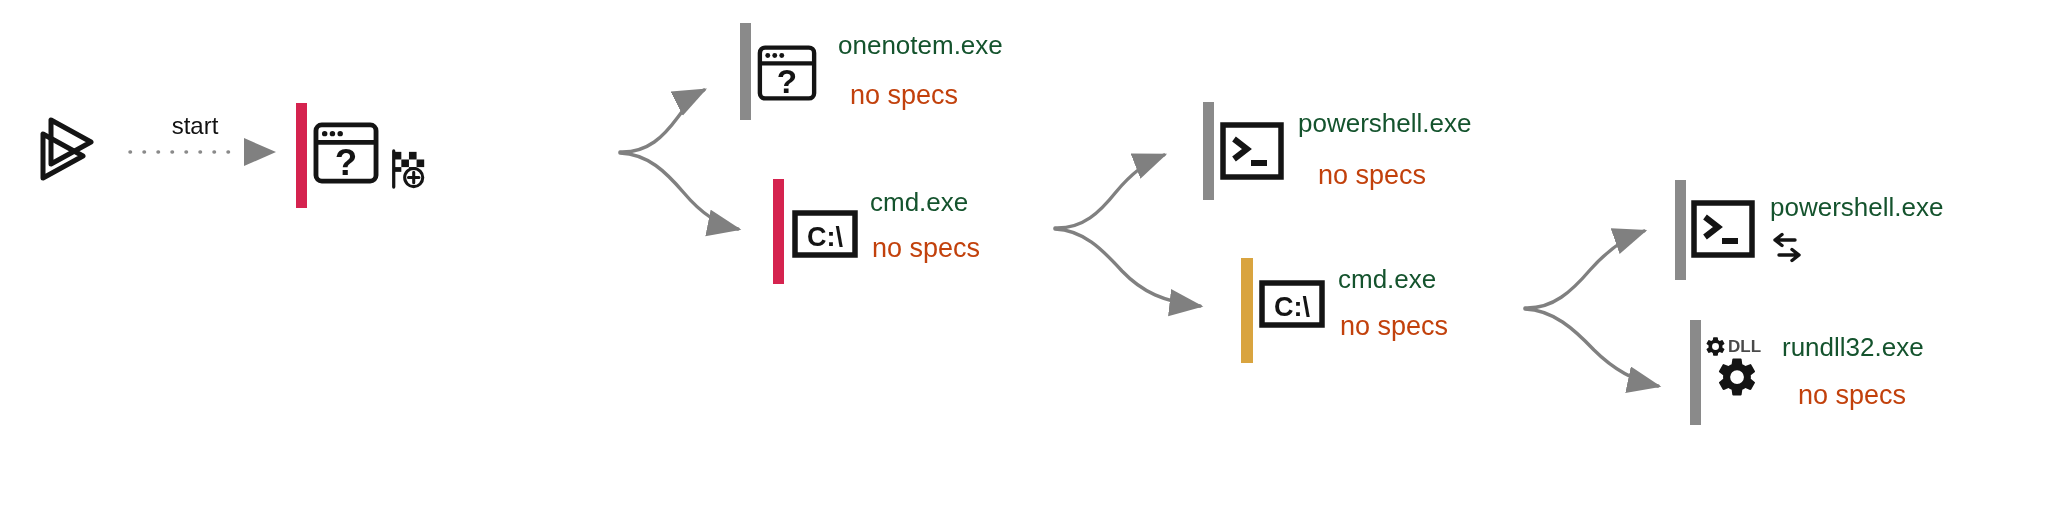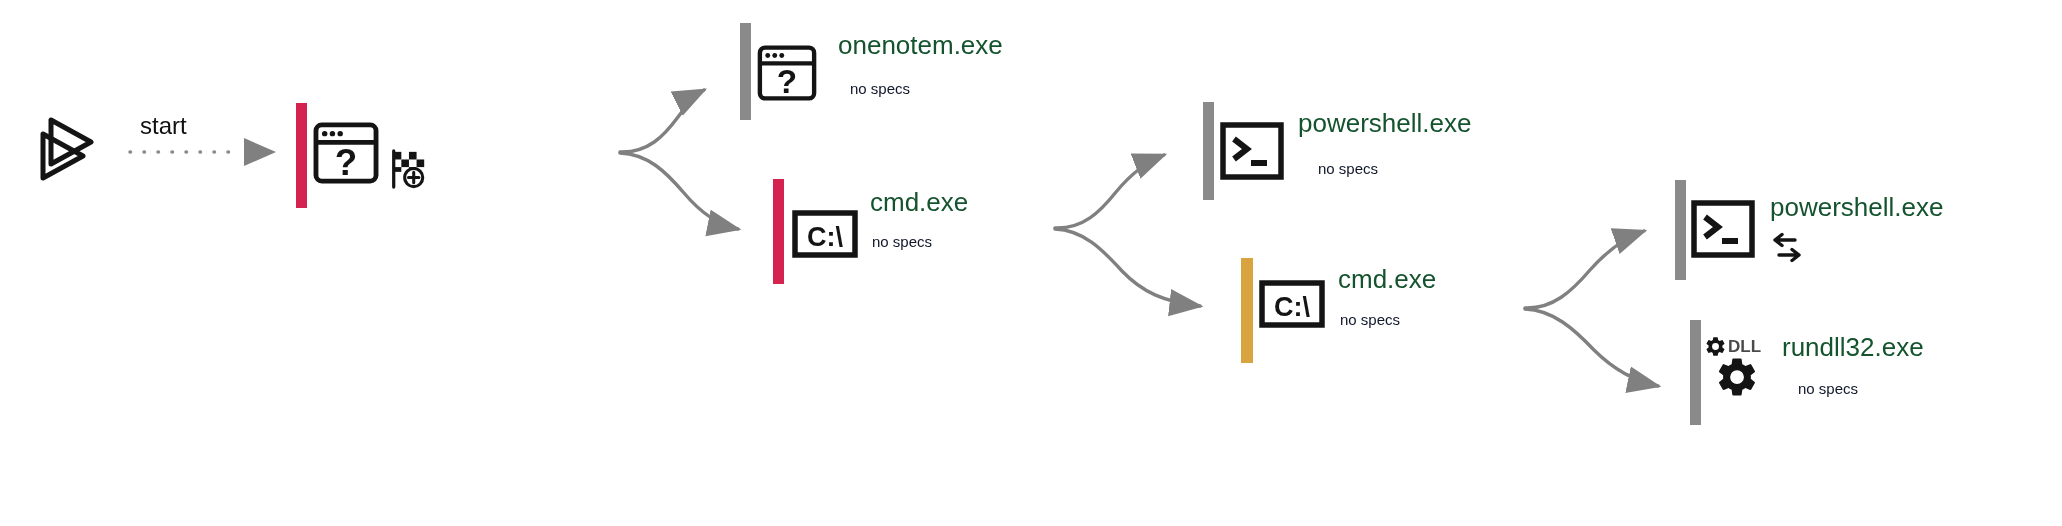--- a/index.html
+++ b/index.html
@@ -11,27 +11,27 @@
   .node{position:absolute;}
   .bar{position:absolute;left:0;top:0;width:11px;}
   .bar.sev-red{background:#d5234f;}
   .bar.sev-orange{background:#d9a43f;}
   .bar.sev-gray{background:#8a8a8a;}
   .icon{position:absolute;line-height:0;}
   .label{
     position:absolute;white-space:nowrap;font-size:26px;color:#14532d;
   }
   .sub{
-    position:absolute;white-space:nowrap;font-size:15px;color:#0f172a;
+    position:absolute;white-space:nowrap;font-size:27px;color:#c2410c;
   }
   .icon-text{
     font-family:"Liberation Sans", sans-serif;font-weight:600;
   }
   #start-label{
-    position:absolute;left:140px;top:112px;width:110px;text-align:left;
+    position:absolute;left:140px;top:112px;width:110px;text-align:center;
     font-size:24px;color:#111;
   }
   #play-icon{position:absolute;left:34px;top:110px;line-height:0;}
 </style>
 </head>
 <body>
 
 <div id="canvas">
 
   <svg id="edges" width="2062" height="526" viewBox="0 0 2062 526">

